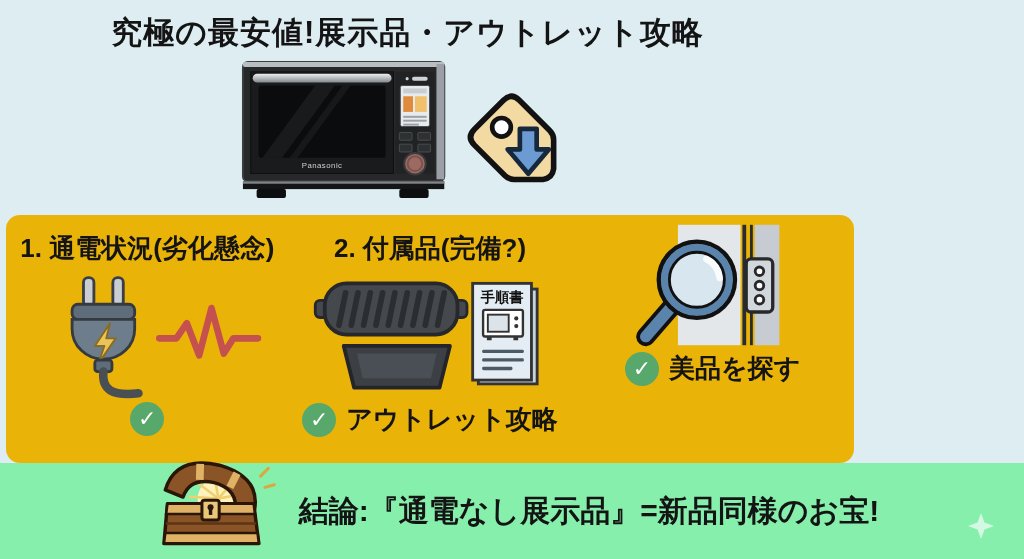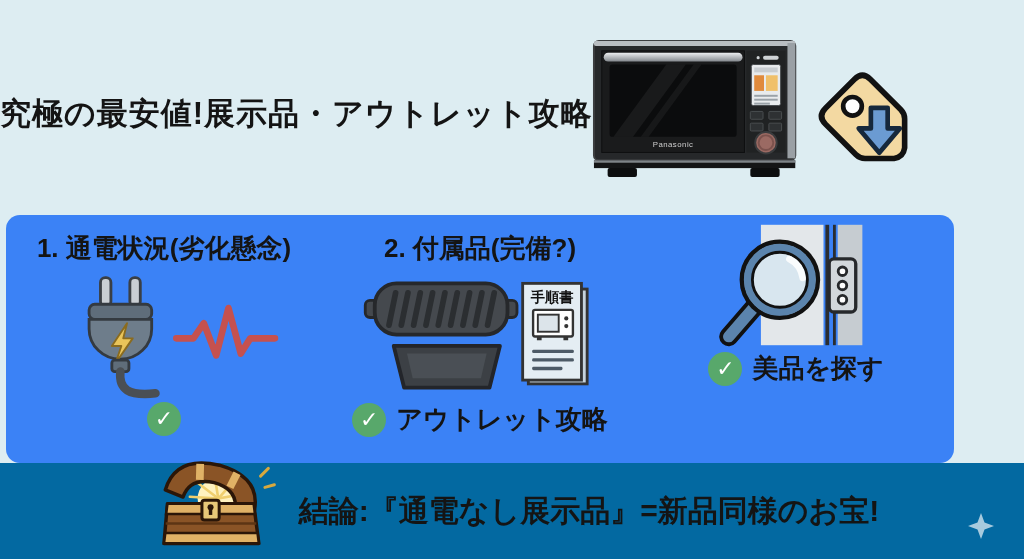--- a/index.html
+++ b/index.html
@@ -6,33 +6,33 @@
   body{
     width:1024px;height:559px;overflow:hidden;position:relative;
     font-family:"Liberation Sans","DejaVu Sans",sans-serif;
     background:#ddedf2;
   }
   .stage{position:absolute;inset:0;}
 
   
   .top-section{
     position:absolute;left:0;top:0;width:815px;height:215px;
-    background:#ddedf2;display:flex;flex-direction:row;align-items:center;
+    background:#ddedf2;display:flex;flex-direction:column;align-items:center;
   }
   .page-title{
     margin-top:12px;font-size:31px;font-weight:bold;color:#141414;
     letter-spacing:1px;white-space:nowrap;
   }
   .hero{display:flex;align-items:flex-end;margin-top:2px;}
   .hero .tag-wrap{margin-left:6px;transform:translateY(6px);}
 
   
   .middle-section{
-    position:absolute;left:6px;top:215px;width:948px;height:248px;
-    background:#3b82f6;border-radius:14px;
+    position:absolute;left:6px;top:215px;width:848px;height:248px;
+    background:#eab308;border-radius:14px;
     display:flex;justify-content:space-between;
   }
   .check-column{
     flex:1;display:flex;flex-direction:column;align-items:center;
   }
   .col-heading{
     margin-top:16px;font-size:26px;font-weight:bold;color:#141414;white-space:nowrap;
   }
   .col-icon{
     height:134px;display:flex;align-items:flex-end;justify-content:center;
@@ -43,21 +43,21 @@
   .check-circle{
     width:34px;height:34px;border-radius:50%;background:#58a86b;
     color:#ffffff;font-size:22px;font-weight:bold;
     display:flex;align-items:center;justify-content:center;flex:0 0 auto;
   }
   .check-label{font-size:26px;font-weight:bold;color:#141414;white-space:nowrap;}
 
   
   .bottom-section{
     position:absolute;left:0;top:463px;width:1024px;height:96px;
-    background:#0369a1;display:flex;align-items:center;justify-content:center;gap:16px;
+    background:#86efac;display:flex;align-items:center;justify-content:center;gap:16px;
   }
   .chest-wrap{margin-top:-18px;flex:0 0 auto;}
   .conclusion-text{
     font-size:30px;font-weight:bold;color:#141414;white-space:nowrap;
   }
   .sparkle{position:absolute;right:30px;bottom:20px;opacity:.65;}
   svg{display:block;}
 </style>
 </head>
 <body>

